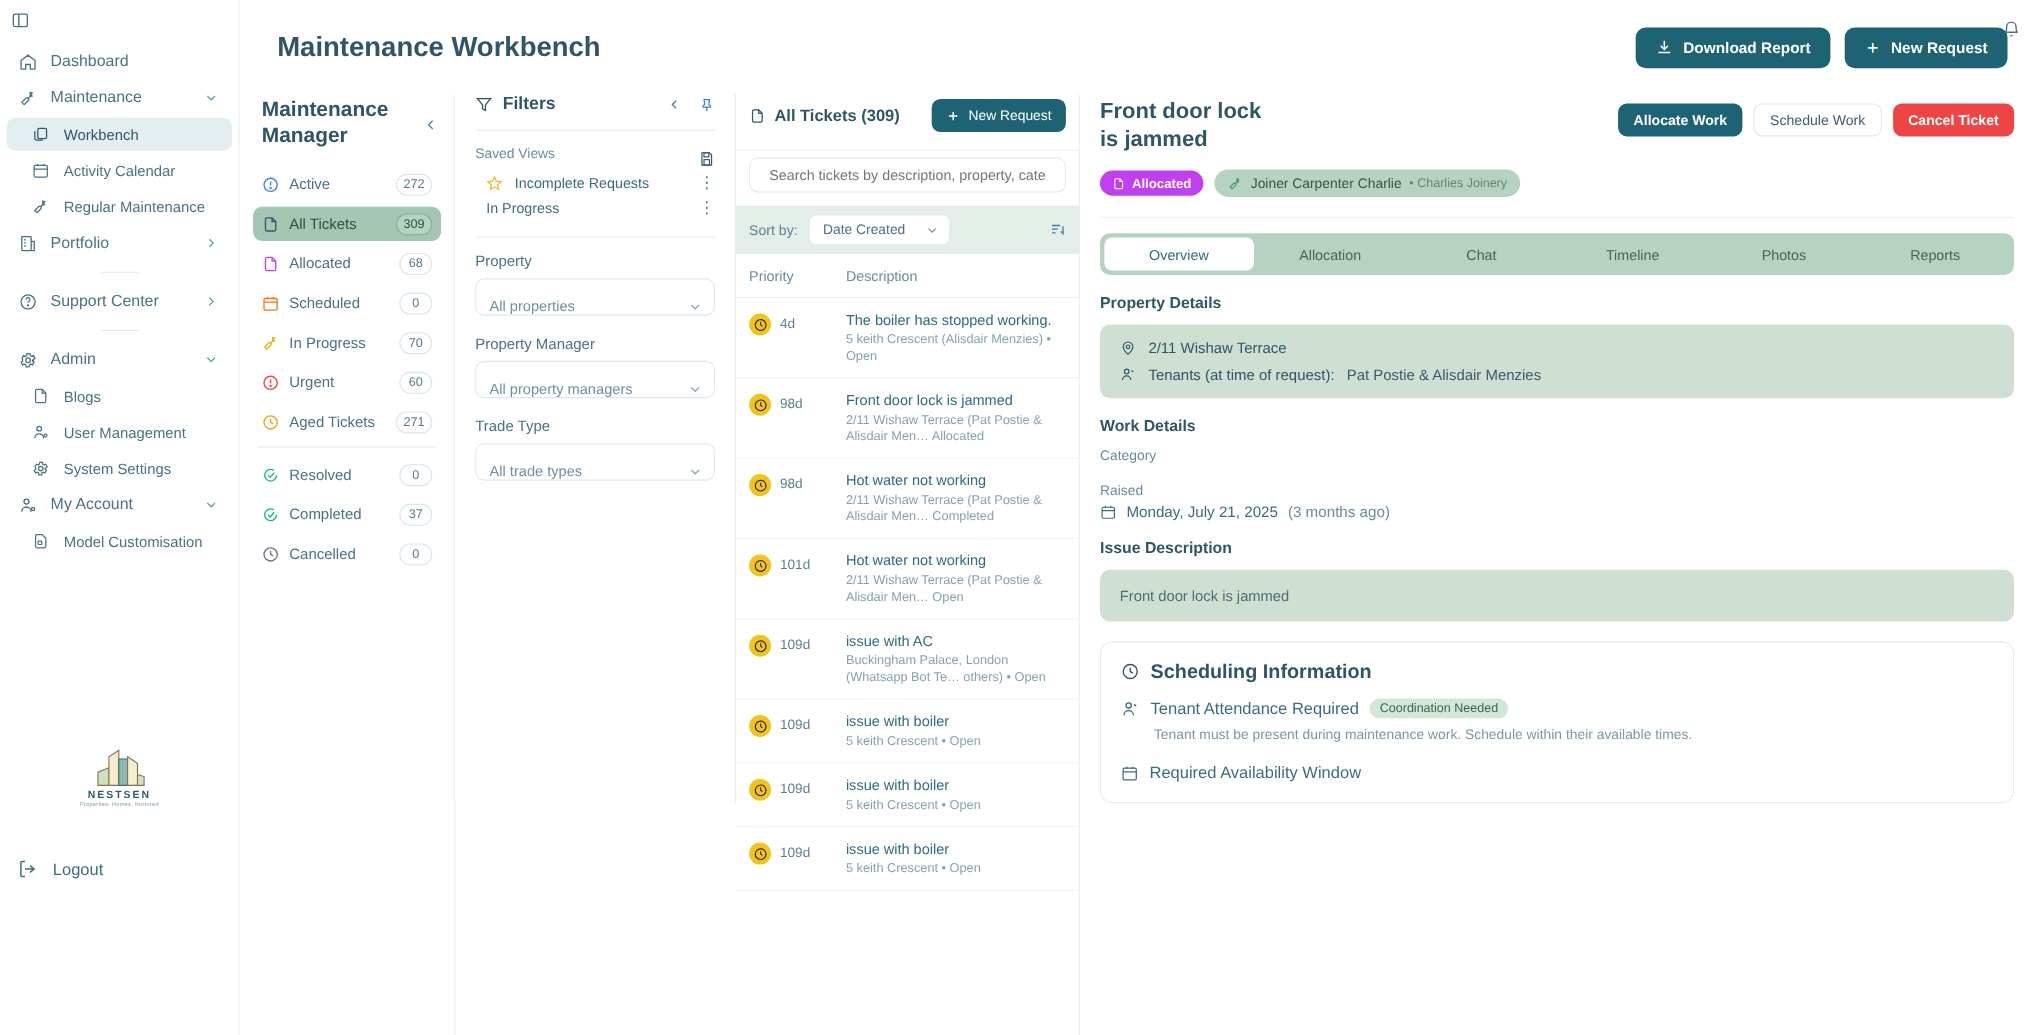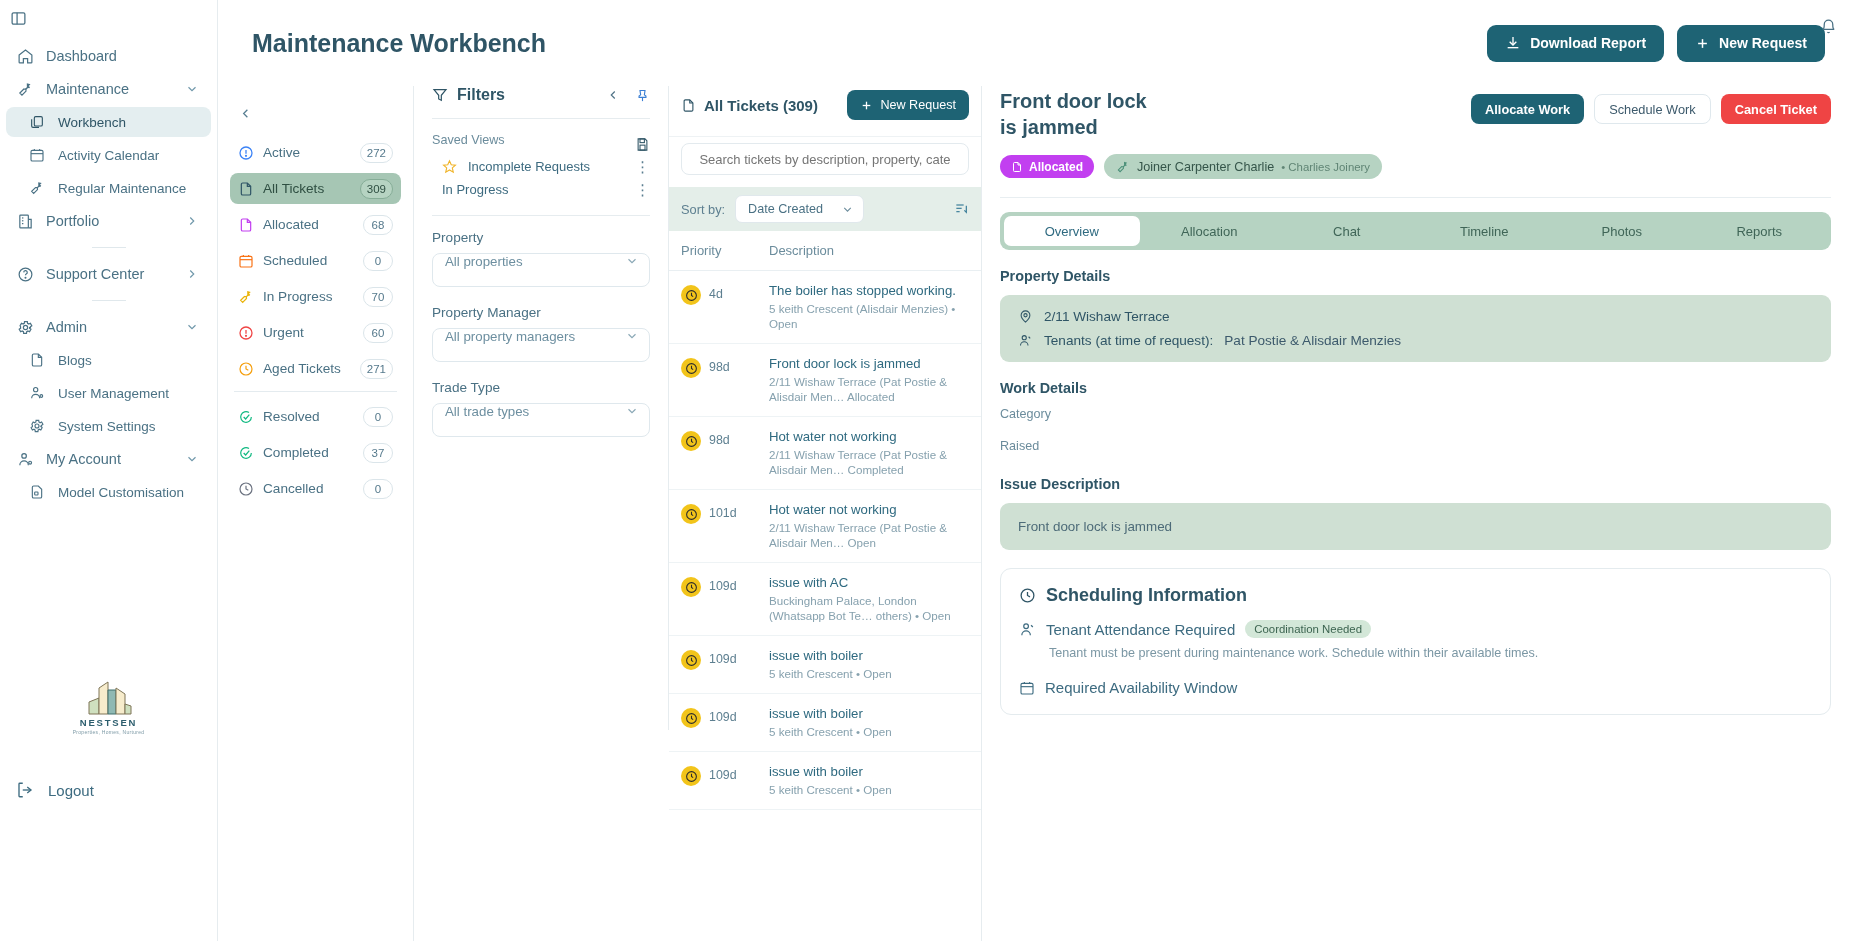--- a/index.html
+++ b/index.html
@@ -80,21 +80,21 @@
   .fl-chev { color:#4f7386; cursor:pointer; display:flex; margin-right:6px;}
   .fl-rule { height:1px; background:#e6ecef; margin:14px 0 14px 0; }
   .fl-label { font-size:12.6px; color:#6b8c9c; margin-bottom:8px; }
   .saved-row { display:flex; align-items:center; gap:11px; padding:4px 0 4px 10px; font-size:13px; color:#3d6b80; cursor:pointer;}
   .saved-row .nm { flex:1; }
   .dots { color:#5a7e90; letter-spacing:0px; font-size:15px; line-height:10px; cursor:pointer;}
   .fl-group { margin-top:18px; }
   .fl-group-title { font-size:13.6px; color:#4a7184; margin-bottom:8px; }
   .select {
     height:34px; border:1px solid #dfe8ed; border-radius:8px; background:#fff;
-    display:flex; align-items:flex-start; padding:0 10px 0 12px; font-size:13.3px; color:#6d8fa0;
+    display:flex; align-items:flex-end; padding:0 10px 0 12px; font-size:13.3px; color:#6d8fa0;
     cursor:pointer;
   }
   .select .v { flex:1; }
 
   
   .tickets {
     width:313px; min-width:313px; height:941px; background:#fff;
     border-right:1px solid #e6ecef; display:flex; flex-direction:column; padding-top:86px;
   }
   .tk-head { display:flex; align-items:center; gap:8px; padding: 4px 12px 16px 12px; }
@@ -422,20 +422,21 @@
             <polyline points="15 8 20 12 15 16"></polyline>
             <line x1="20" y1="12" x2="9" y2="12"></line>
           </svg>
       </span>
       <span>Logout</span>
     </div>
   </aside>
 
   <section class="mm">
     <div class="mm-head">
+      <div class="mm-title">Maintenance Manager</div>
       <span class="mm-collapse">
         <span>
           <svg width="15" height="15" viewBox="0 0 24 24" fill="none" stroke="#577e92" stroke-width="2">
               <polyline points="15 6 9 12 15 18"></polyline>
             </svg>
         </span>
       </span>
     </div>
 
     <div class="mm-list">
@@ -900,20 +901,32 @@
         </div>
       </div>
 
       <div class="spacer18"></div>
       <div class="sec-title">Work Details</div>
 
       <div class="fld-label">Category</div>
 
       <div class="spacer12"></div>
       <div class="fld-label">Raised</div>
+      <div class="fld-val">
+        <span>
+          <svg width="15" height="15" viewBox="0 0 24 24" fill="none" stroke="#3d6b80" stroke-width="1.7">
+              <rect x="3" y="5" width="18" height="16" rx="2"></rect>
+              <line x1="3" y1="10" x2="21" y2="10"></line>
+              <line x1="8" y1="3" x2="8" y2="6"></line>
+              <line x1="16" y1="3" x2="16" y2="6"></line>
+            </svg>
+        </span>
+        <span>Monday, July 21, 2025</span>
+        <span class="agotxt">(3 months ago)</span>
+      </div>
 
       <div class="spacer18"></div>
       <div class="sec-title">Issue Description</div>
       <div class="issue-box">Front door lock is jammed</div>
     </div>
 
     <div class="sched-card">
       <div class="sched-title">
         <span>
           <svg width="17" height="17" viewBox="0 0 24 24" fill="none" stroke="#2f5566" stroke-width="1.8">

